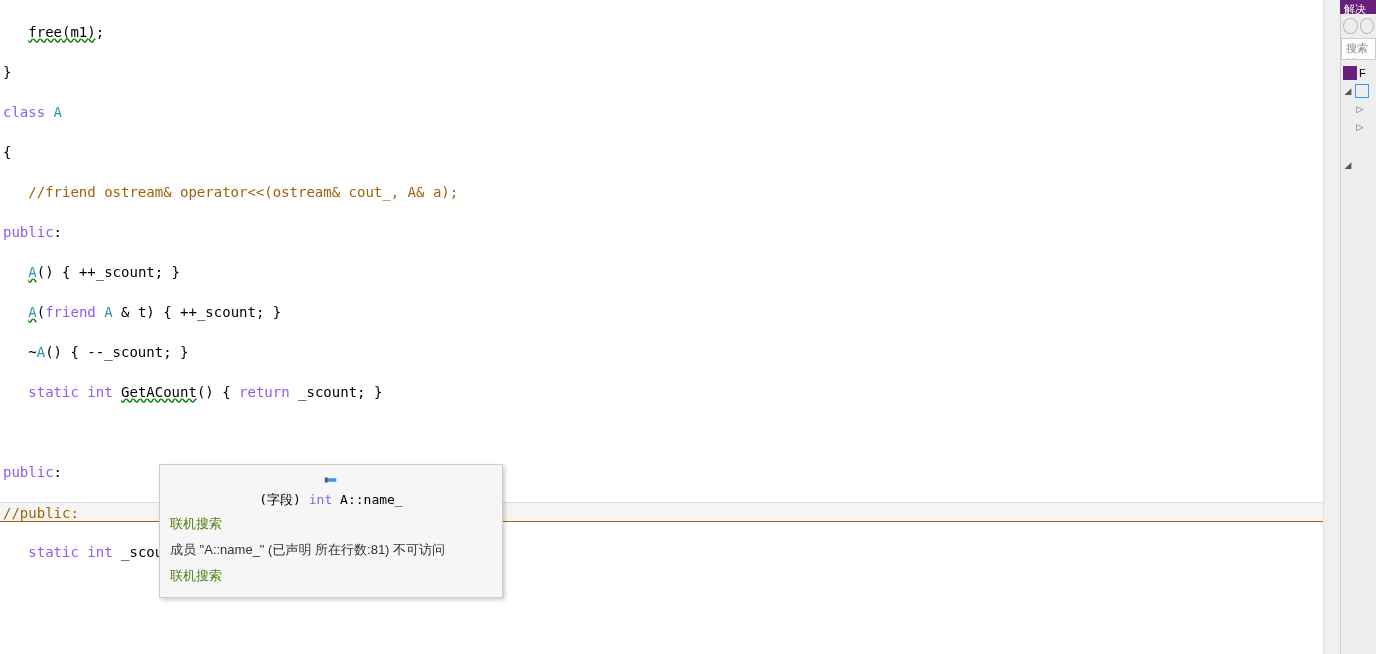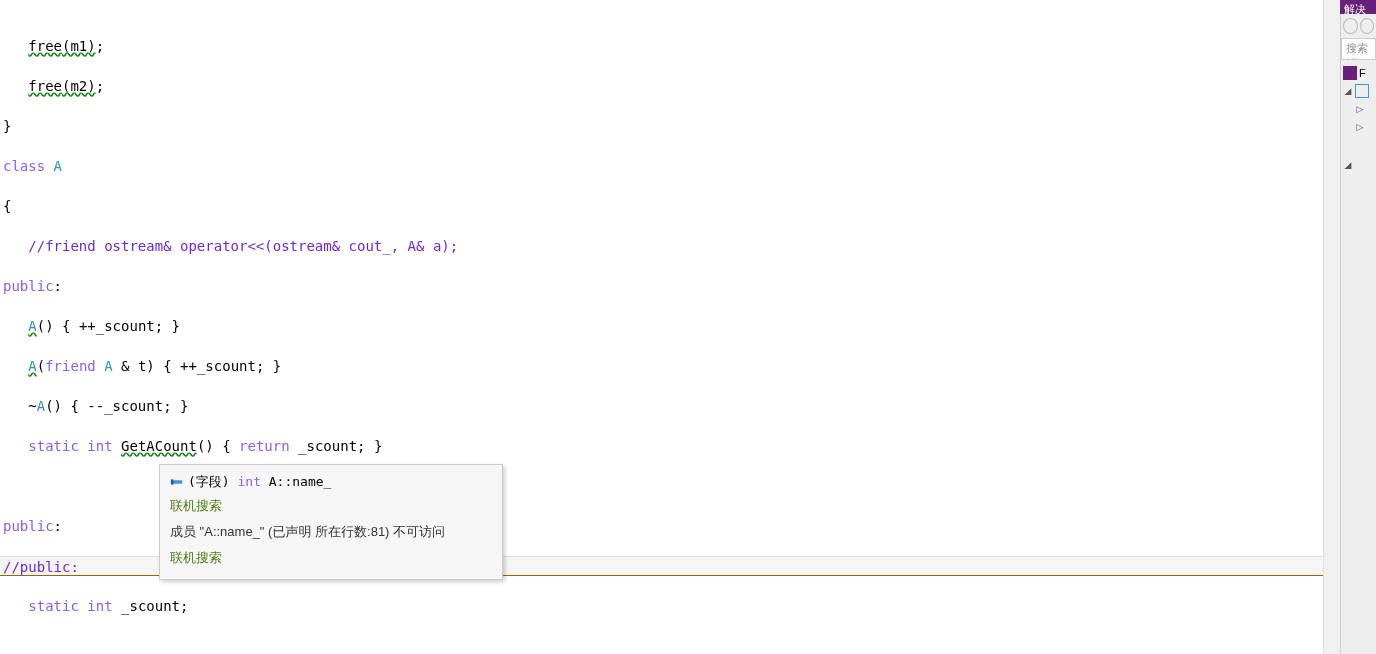--- a/index.html
+++ b/index.html
@@ -15,42 +15,42 @@
 }
 .editor {
   position: absolute;
   left: 0;
   top: 0;
   width: 1340px;
   height: 654px;
   background: #fff;
   white-space: pre;
   line-height: 20px;
-  padding-top: 16px;
+  padding-top: 2px;
 }
 .line { height: 20px; padding-left: 3px; }
 .highlight { background: #f5f5f5; border-top: 1px solid #ddd; border-bottom: 1px solid #a16207; }
 .kw { color: #8b5cf6; }
 .type { color: #2b91af; }
-.comment { color: #6d28d9; }
+.comment { color: #a16207; }
 .squiggle-green { text-decoration: underline wavy #008000; text-decoration-skip-ink: none; }
 .tooltip {
   position: absolute;
   left: 159px;
   top: 464px;
   width: 344px;
   background: #f6f6f6;
   border: 1px solid #ccc;
   box-shadow: 2px 2px 4px rgba(0,0,0,0.2);
   font-family: "Microsoft YaHei", "Segoe UI", sans-serif;
   font-size: 13px;
   padding: 8px 10px;
   z-index: 10;
 }
-.tooltip-row1 { display: flex; align-items: center; gap: 4px; margin-bottom: 6px; }
+.tooltip-row1 { display: flex; align-items: center; gap: 4px; margin-bottom: 6px; flex-direction: column; }
 .tooltip-icon { width: 14px; height: 14px; display: inline-block; }
 .tooltip-link { color: #4d7c0f; margin: 4px 0; }
 .tooltip-msg { color: #333; margin: 8px 0; }
 .sidebar {
   position: absolute;
   right: 0;
   top: 14px;
   width: 36px;
   height: 640px;
   background: #eee;
@@ -108,21 +108,20 @@
   height: 654px;
   background: #f0f0f0;
   border-left: 1px solid #e0e0e0;
 }
 </style>
 </head>
 <body>
 
 <div class="editor">
 <div class="line"><span>   </span><span class="squiggle-green">free</span><span class="squiggle-green">(m1)</span><span>;</span></div>
-<div class="line"><span>   </span><span class="squiggle-green">free</span><span class="squiggle-green">(m2)</span><span>;</span></div>
 <div class="line"><span>}</span></div>
 <div class="line"><span class="kw">class</span><span> </span><span class="type">A</span></div>
 <div class="line"><span>{</span></div>
 <div class="line"><span>   </span><span class="comment">//friend ostream&amp; operator&lt;&lt;(ostream&amp; cout_, A&amp; a);</span></div>
 <div class="line"><span class="kw">public</span><span>:</span></div>
 <div class="line"><span>   </span><span class="type squiggle-green">A</span><span>() { ++_scount; }</span></div>
 <div class="line"><span>   </span><span class="type squiggle-green">A</span><span>(</span><span class="kw">friend</span><span> </span><span class="type">A</span><span> &amp; </span><span>t</span><span>) { ++_scount; }</span></div>
 <div class="line"><span>   ~</span><span class="type">A</span><span>() { --_scount; }</span></div>
 <div class="line"><span>   </span><span class="kw">static</span><span> </span><span class="kw">int</span><span> </span><span class="squiggle-green">GetACount</span><span>() { </span><span class="kw">return</span><span> _scount; }</span></div>
 <div class="line"><span></span></div>

